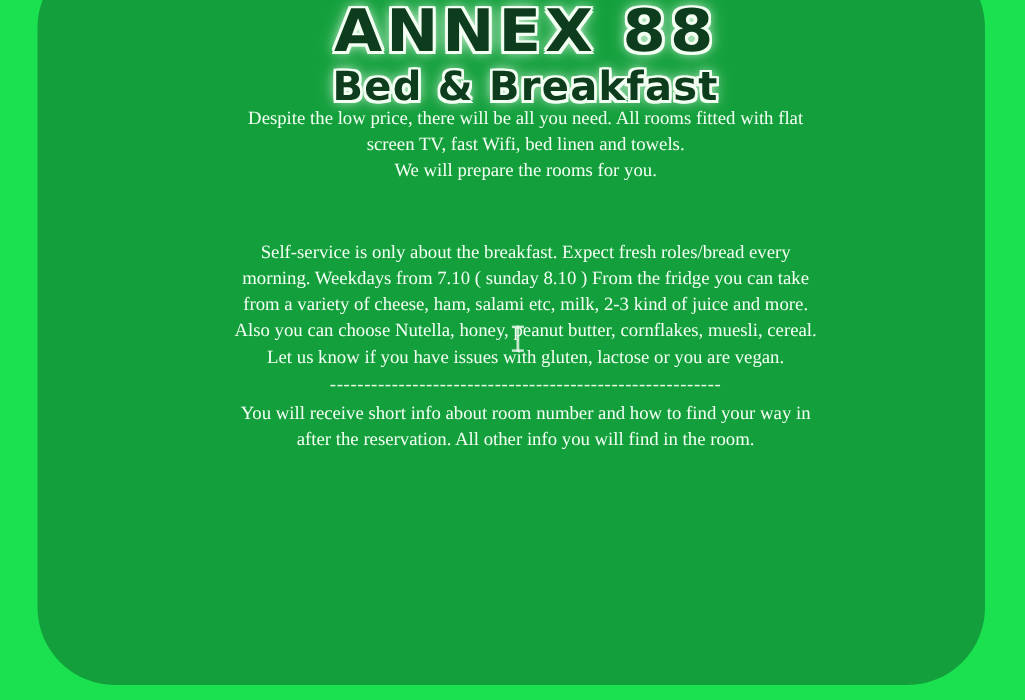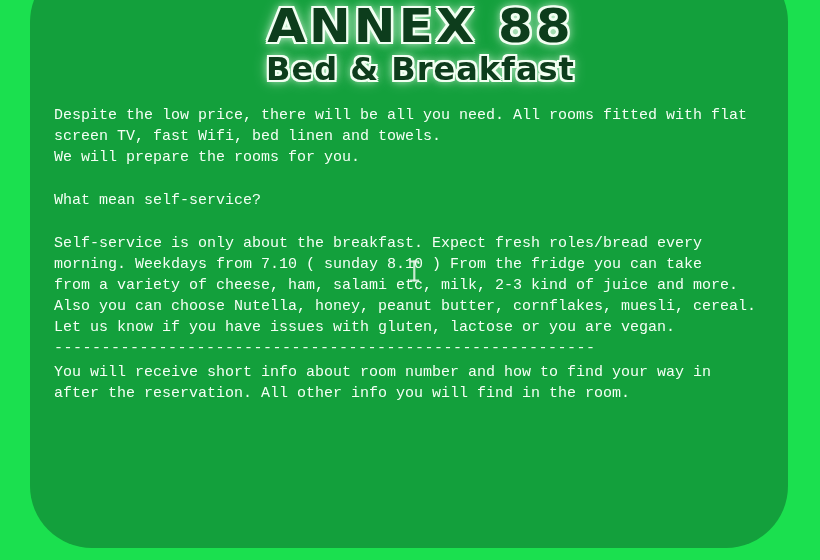--- a/index.html
+++ b/index.html
@@ -71,23 +71,23 @@
       -2px 0 0 #f2fff2,  2px 0 0 #f2fff2,
        0 -2px 0 #f2fff2,  0 2px 0 #f2fff2,
       -2px -2px 0 #f2fff2, 2px -2px 0 #f2fff2,
       -2px 2px 0 #f2fff2, 2px 2px 0 #f2fff2,
        0 0 9px rgba(245,255,245,0.95),
        0 0 16px rgba(235,255,235,0.55);
   }
 
   
   .body-copy {
-    margin-top: 20px;
+    text-align: center;
     color: #f4fff4;
-    font-family: Liberation Mono, monospace;
+    font-family: Liberation Serif, serif;
     font-size: 15px;
     line-height: 21px;
     padding: 0 24px;
   }
   .para {
     margin: 0;
     white-space: pre-line;
   }
   .spacer-sm { height: 21px; }
   .spacer-md { height: 22px; }
@@ -124,21 +124,20 @@
     </div>
 
     <div class="body-copy">
 
       <p class="para">Despite the low price, there will be all you need. All rooms fitted with flat
 screen TV, fast Wifi, bed linen and towels.
 We will prepare the rooms for you.</p>
 
       <div class="spacer-md"></div>
 
-      <p class="para">What mean self-service?</p>
 
       <div class="spacer-md"></div>
 
       <p class="para">Self-service is only about the breakfast. Expect fresh roles/bread every
 morning. Weekdays from 7.10 ( sunday 8.10 ) From the fridge you can take
 from a variety of cheese, ham, salami etc, milk, 2-3 kind of juice and more.
 Also you can choose Nutella, honey, peanut butter, cornflakes, muesli, cereal.
 Let us know if you have issues with gluten, lactose or you are vegan.</p>
 
       <div class="divider">---------------------------------------------------------</div>

